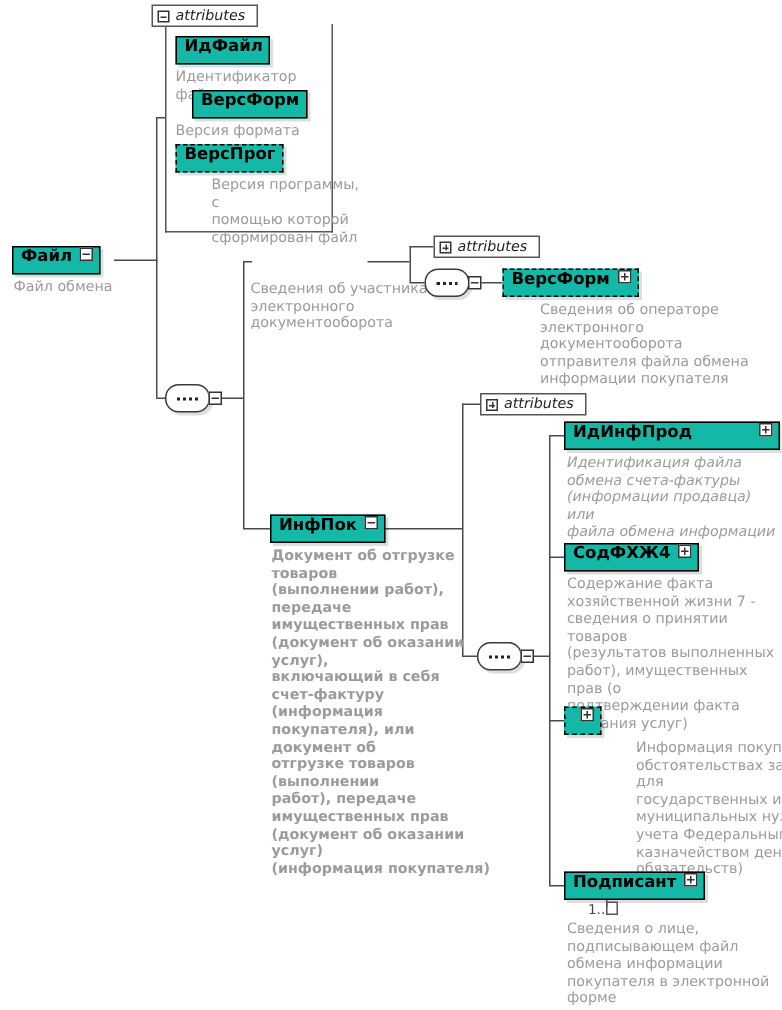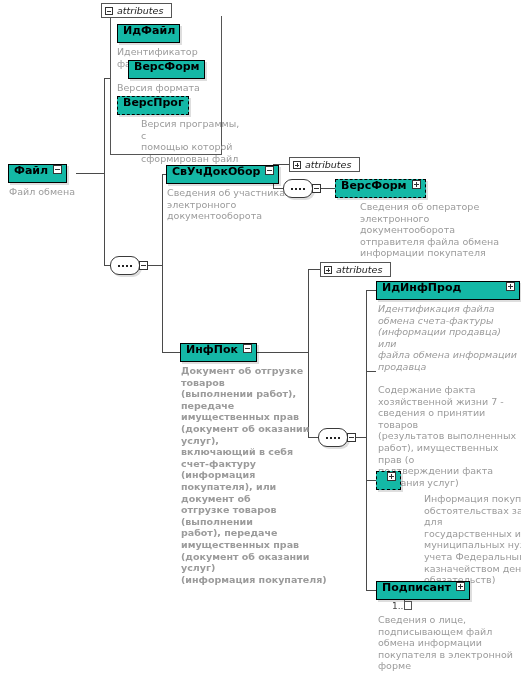--- a/index.html
+++ b/index.html
@@ -174,24 +174,20 @@
     <span class="exp"></span>
   </div>
   <div class="doc" style="left:9px;top:186px;width:110px;">Файл обмена</div>
 
   <div class="seq" style="left:110px;top:256px;">
     <div class="cap"></div>
     <div class="dots"></div>
     <div class="exp2"></div>
   </div>
 
-  <div class="node" style="left:166px;top:165px;">
-    <span class="lbl">СвУчДокОбор</span>
-    <span class="exp"></span>
-  </div>
   <div class="doc" style="left:167px;top:187px;width:128px;">Сведения об участниках
 электронного
 документооборота</div>
 
   <div class="attrbox" style="left:289px;top:157px;width:71px;">
     <span class="exp plus"></span>
     <span>attributes</span>
   </div>
 
   <div class="seq" style="left:283px;top:179px;">
@@ -241,20 +237,24 @@
   <div class="node" style="left:376px;top:281px;gap:40px;">
     <span class="lbl">ИдИнфПрод</span>
     <span class="exp plus"></span>
   </div>
   <div class="doc" style="left:378px;top:303px;width:142px;font-style:italic;">Идентификация файла
 обмена счета-фактуры
 (информации продавца) или
 файла обмена информации
 продавца</div>
 
+  <div class="node" style="left:376px;top:362px;">
+    <span class="lbl">СодФХЖ4</span>
+    <span class="exp plus"></span>
+  </div>
   <div class="doc" style="left:378px;top:384px;width:142px;">Содержание факта
 хозяйственной жизни 7 -
 сведения о принятии товаров
 (результатов выполненных
 работ), имущественных прав (о
 подтверждении факта
 оказания услуг)</div>
 
   <div class="node optional" style="left:376px;top:471px;">
     <span class="exp plus"></span>

